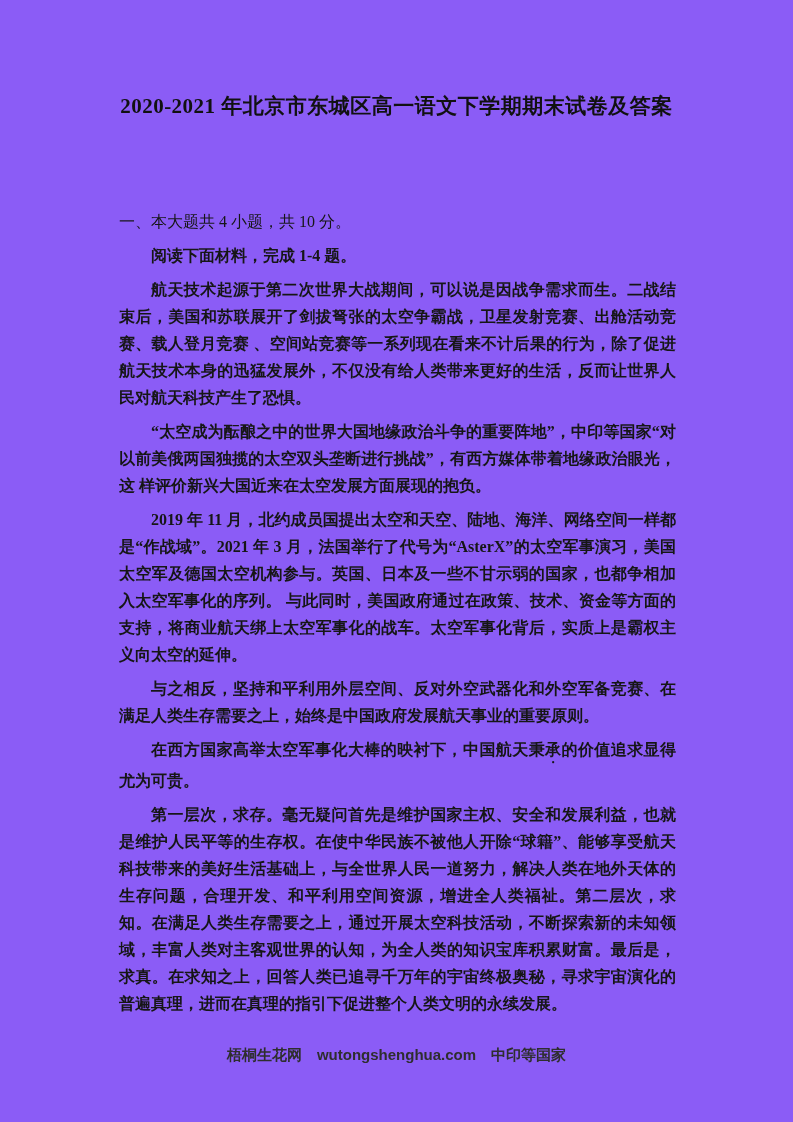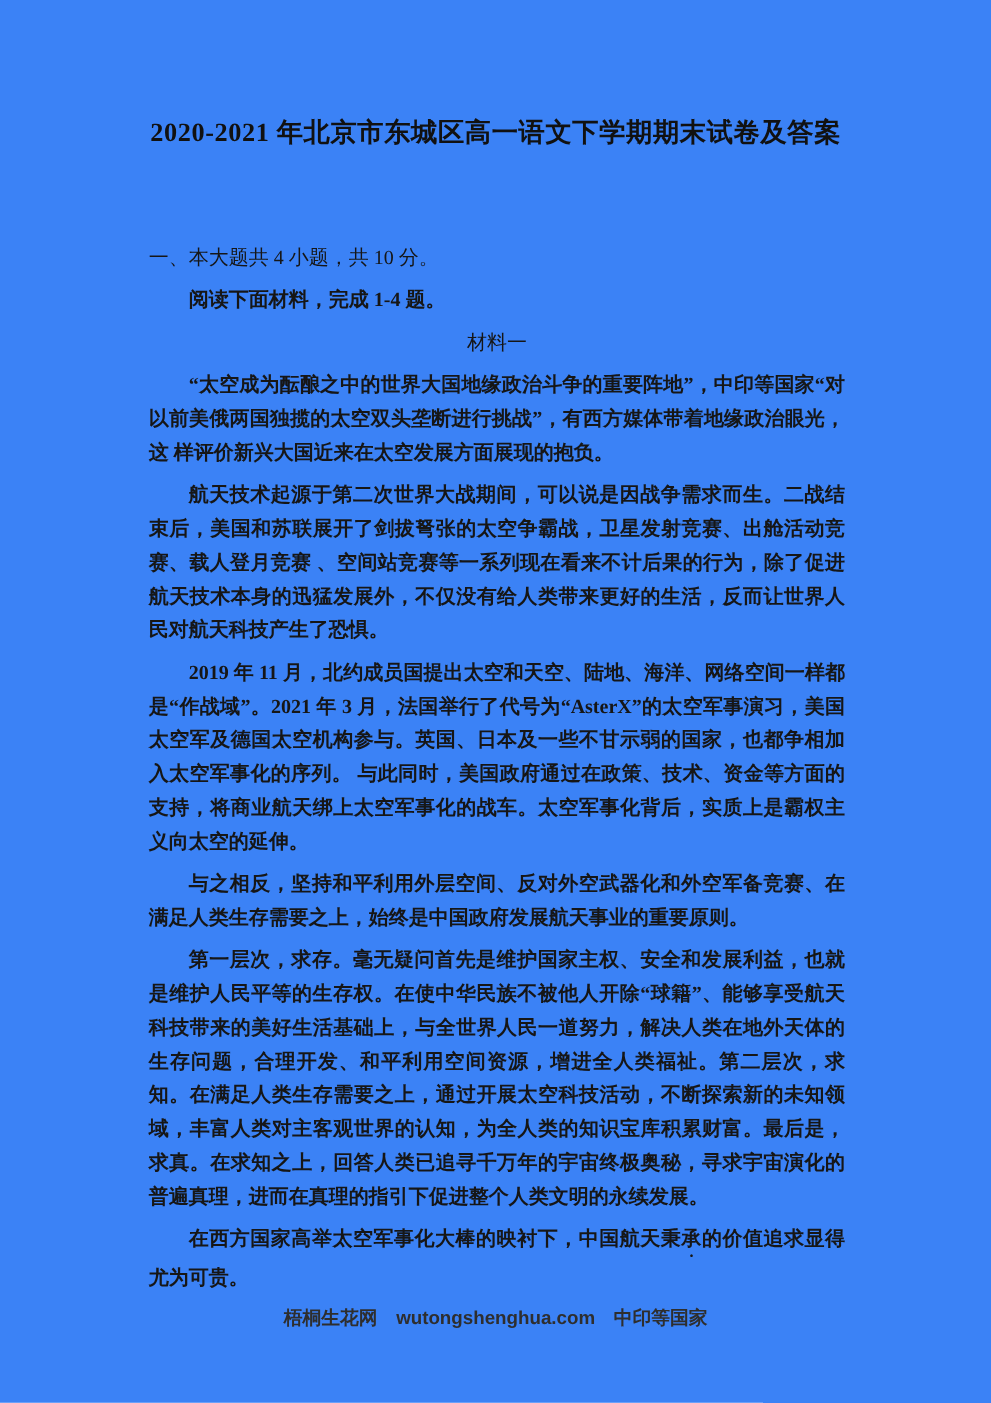--- a/index.html
+++ b/index.html
@@ -7,36 +7,36 @@
     width: 793px;
     height: 1122px;
     background: #ffffff;
     position: relative;
     overflow: hidden;
     font-family: "Liberation Serif", "DejaVu Serif", serif;
   }
   .page {
     position: absolute;
     inset: 0;
-    background: #3b82f6;
+    background: #8b5cf6;
   }
   .doc-title {
     margin: 92px 60px 0 60px;
     text-align: center;
     font-size: 21px;
     font-weight: bold;
     color: #111111;
     letter-spacing: 0.5px;
     line-height: 28px;
     font-family: "Liberation Serif", "DejaVu Serif", serif;
   }
   .body-text {
     position: absolute;
     left: 119px;
-    top: 193px;
+    top: 208px;
     width: 557px;
     font-size: 16px;
     line-height: 27px;
     color: #161616;
     text-align: justify;
   }
   .body-text p { margin: 0 0 7px 0; }
   .indent  { text-indent: 2em; font-weight: bold; }
   .no-indent { text-indent: 0; }
   .center  { text-align: center; text-indent: 0; }
@@ -65,28 +65,27 @@
 </head>
 <body>
 
 <div class="page">
 
   <h1 class="doc-title">2020-2021 年北京市东城区高一语文下学期期末试卷及答案</h1>
 
   <div class="body-text">
     <p class="no-indent">一、本大题共 4 小题，共 10 分。</p>
     <p class="indent">阅读下面材料，完成 1-4 题。</p>
-    <p class="center">材料一</p>
     <div>
+        <p class="indent"><span>航天技术起源于第二次世界大战期间，可以说是因战争需求而生。二战结束后，美国和苏联展开了剑拔弩张的太空争霸战，卫星发射竞赛、出舱活动竞赛、载人登月竞赛 、空间站竞赛等一系列现在看来不计后果的行为，除了促进航天技术本身的迅猛发展外，不仅没有给人类带来更好的生活，反而让世界人民对航天科技产生了恐惧。</span></p>
         <p class="indent"><span>“太空成为酝酿之中的世界大国地缘政治斗争的重要阵地”，中印等国家“对以前美俄两国独揽的太空双头垄断进行挑战”，有西方媒体带着地缘政治眼光，这 样评价新兴大国近来在太空发展方面展现的抱负。</span></p>
-        <p class="indent"><span>航天技术起源于第二次世界大战期间，可以说是因战争需求而生。二战结束后，美国和苏联展开了剑拔弩张的太空争霸战，卫星发射竞赛、出舱活动竞赛、载人登月竞赛 、空间站竞赛等一系列现在看来不计后果的行为，除了促进航天技术本身的迅猛发展外，不仅没有给人类带来更好的生活，反而让世界人民对航天科技产生了恐惧。</span></p>
         <p class="indent"><span>2019 年 11 月，北约成员国提出太空和天空、陆地、海洋、网络空间一样都是“作战域”。2021 年 3 月，法国举行了代号为“AsterX”的太空军事演习，美国太空军及德国太空机构参与。英国、日本及一些不甘示弱的国家，也都争相加入太空军事化的序列。 与此同时，美国政府通过在政策、技术、资金等方面的支持，将商业航天绑上太空军事化的战车。太空军事化背后，实质上是霸权主义向太空的延伸。</span></p>
         <p class="indent"><span>与之相反，坚持和平利用外层空间、反对外空武器化和外空军备竞赛、在满足人类生存需要之上，始终是中国政府发展航天事业的重要原则。</span></p>
+        <p class="indent"><span>在西方国家高举太空军事化大棒的映衬下，中国航天秉</span><span class="emph">承</span><span>的价值追求显得尤为可贵。</span></p>
         <p class="indent"><span>第一层次，求存。毫无疑问首先是维护国家主权、安全和发展利益，也就是维护人民平等的生存权。在使中华民族不被他人开除“球籍”、能够享受航天科技带来的美好生活基础上，与全世界人民一道努力，解决人类在地外天体的生存问题，合理开发、和平利用空间资源，增进全人类福祉。第二层次，求知。在满足人类生存需要之上，通过开展太空科技活动，不断探索新的未知领域，丰富人类对主客观世界的认知，为全人类的知识宝库积累财富。最后是，求真。在求知之上，回答人类已追寻千万年的宇宙终极奥秘，寻求宇宙演化的普遍真理，进而在真理的指引下促进整个人类文明的永续发展。</span></p>
-        <p class="indent"><span>在西方国家高举太空军事化大棒的映衬下，中国航天秉</span><span class="emph">承</span><span>的价值追求显得尤为可贵。</span></p>
       </div>
   </div>
 
   <div class="footer">
     <span>梧桐生花网</span>
     <span>wutongshenghua.com</span>
     <span>中印等国家</span>
   </div>
 
 </div>

